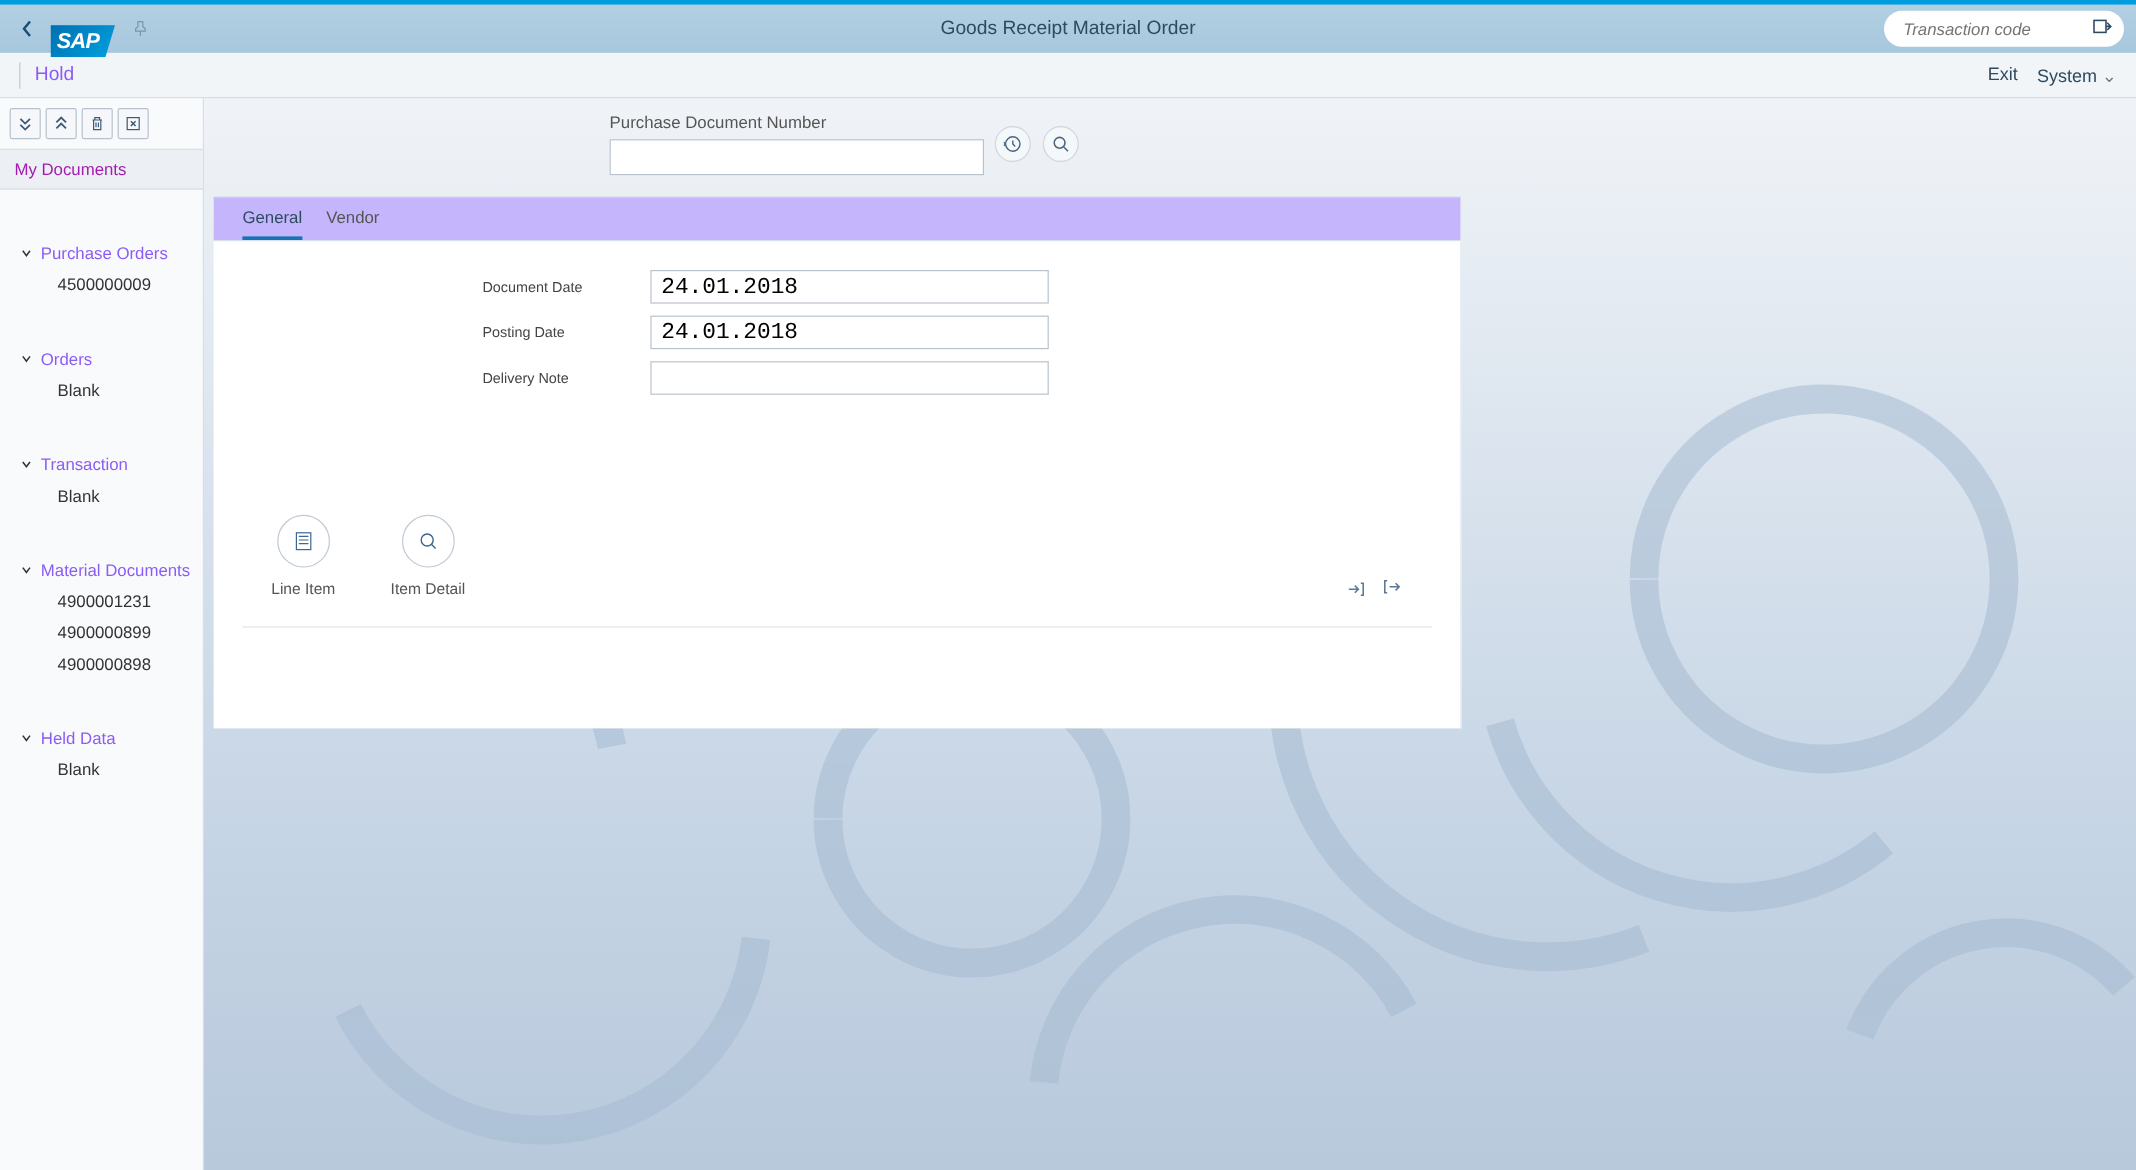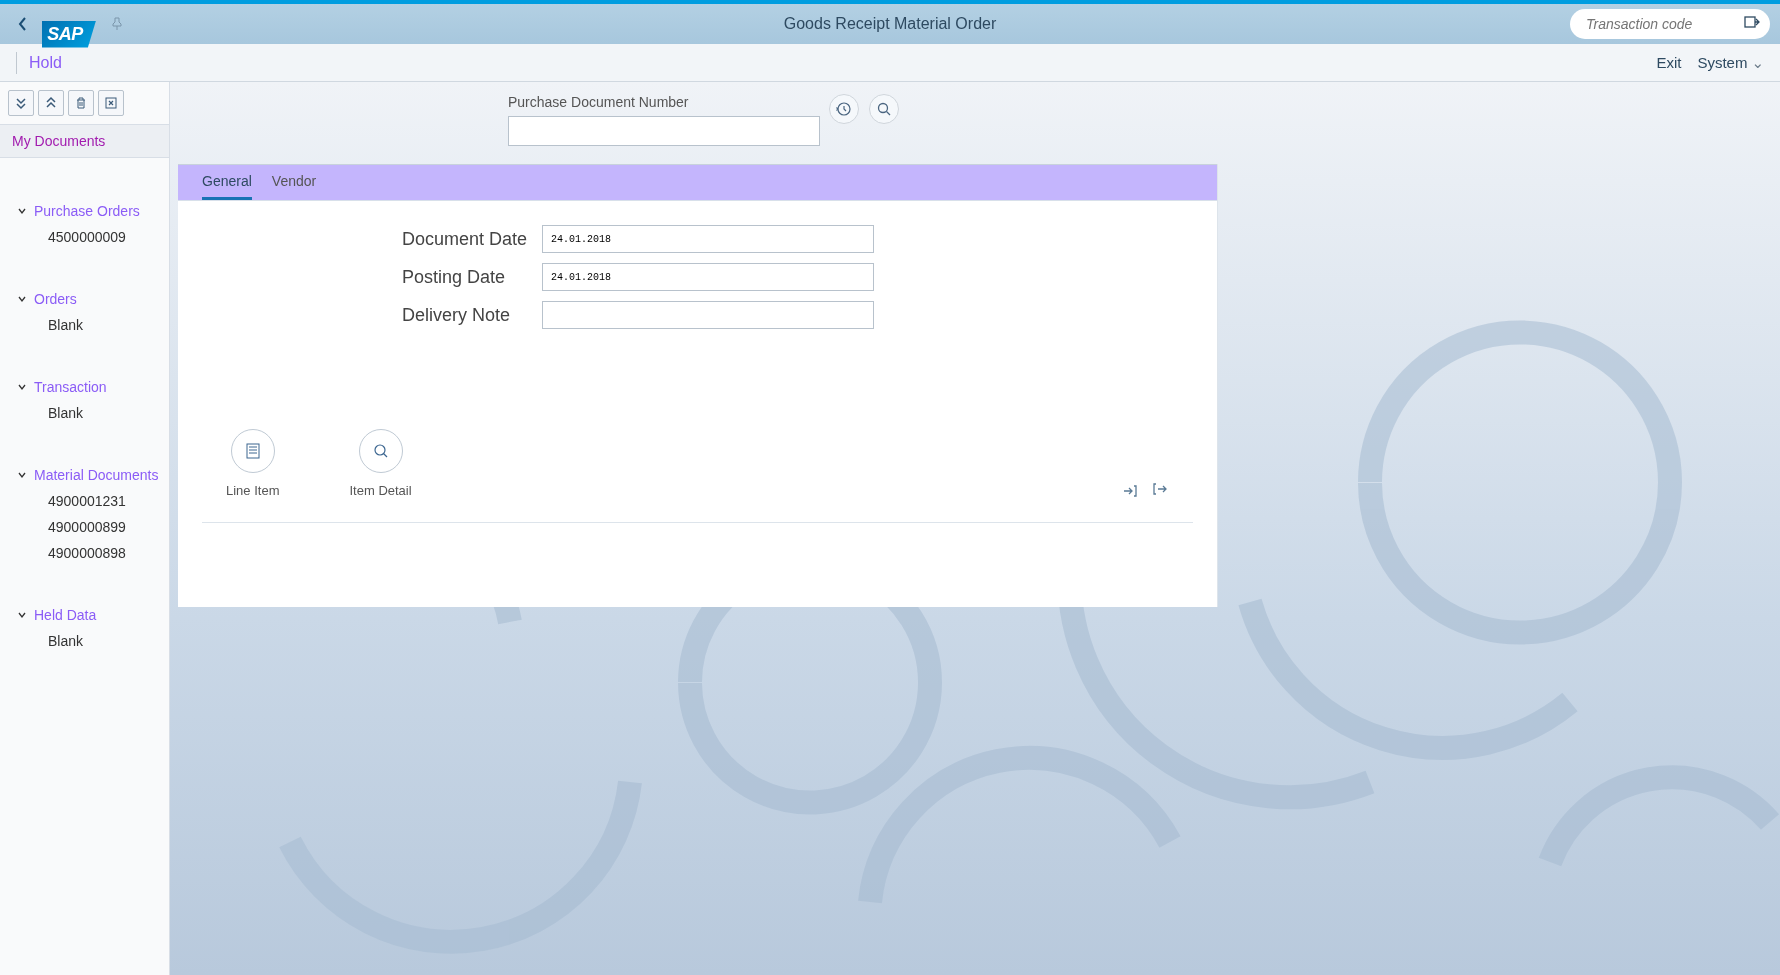--- a/index.html
+++ b/index.html
@@ -90,21 +90,21 @@
     .tree { flex: 1; overflow-y: auto; padding: 4px 8px 0 16px; font-size: 14px; }
     .tree-parent { display: flex; align-items: center; gap: 6px; cursor: pointer; color: #8b5cf6; padding: 5px 0; margin-top: 36px; }
     .tree-parent svg { flex-shrink: 0; }
     .tree-child { padding: 5px 0 5px 32px; color: #333; cursor: pointer; }
     
     .main-panel {
       margin-left: 8px; flex: 1; z-index: 1; position: relative;
     }
     
     .doc-num-row {
-      display: flex; align-items: flex-start; padding: 12px 0 18px 330px; gap: 9px;
+      display: flex; align-items: center; padding: 12px 0 18px 330px; gap: 9px;
     }
     .doc-num-group { display: flex; flex-direction: column; gap: 6px; }
     .doc-num-label { font-size: 14px; color: #555; }
     .doc-num-input {
       width: 312px; height: 30px; border: 1px solid #b8c2cc;
       padding: 0 8px; font-size: 14px; outline: none; background: #fff;
     }
     .round-btn {
       width: 30px; height: 30px; border-radius: 50%; background: #f5f8fb;
       border: 1px solid #d0d6dc; display: flex; align-items: center; justify-content: center;
@@ -122,30 +122,30 @@
     .form-tab {
       padding: 8px 0; font-size: 14px; color: #555; cursor: pointer;
       border-bottom: 3px solid transparent;
     }
     .form-tab.active { color: #2e4a61; border-bottom-color: #1873b4; }
     
     .form-body {
       padding: 24px; border-top: 1px solid #d8e0ea;
     }
     .form-row { display: flex; align-items: center; margin-bottom: 10px; }
-    .form-label { width: 340px; text-align: left; padding-left: 200px; font-size: 18px; color: #444; }
+    .form-label { width: 340px; text-align: left; padding-left: 200px; font-size: 12px; color: #444; }
     .form-input {
       width: 332px; height: 28px; border: 1px solid #b8c2cc;
-      padding: 0 8px; font-family: 'Courier New', monospace; font-size: 10px; outline: none;
+      padding: 0 8px; font-family: 'Courier New', monospace; font-size: 19px; outline: none;
     }
     
     .action-section {
       margin-top: 100px; padding: 0 24px 24px 24px; border-bottom: 1px solid #dde4eb;
     }
-    .action-row { display: flex; gap: 70px; align-items: flex-start; position: relative; }
+    .action-row { display: flex; gap: 46px; align-items: flex-start; position: relative; }
     .action-btn { display: flex; flex-direction: column; align-items: center; gap: 10px; }
     .action-circle {
       width: 44px; height: 44px; border-radius: 50%; border: 1px solid #c0cad4;
       display: flex; align-items: center; justify-content: center; color: #3c6690;
       cursor: pointer; background: #fff;
     }
     .action-label { font-size: 13px; color: #555; }
     .action-icons-right {
       position: absolute; right: 0; bottom: 0; display: flex; gap: 12px;
       color: #5a7a95;

